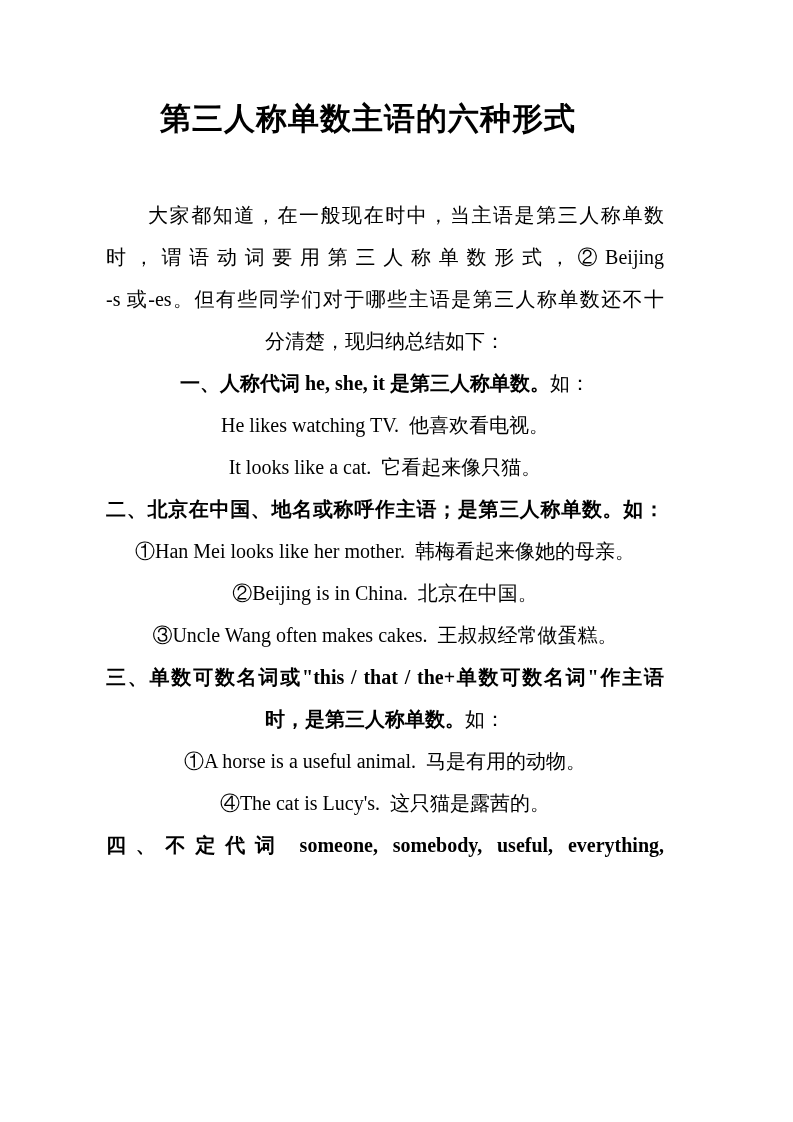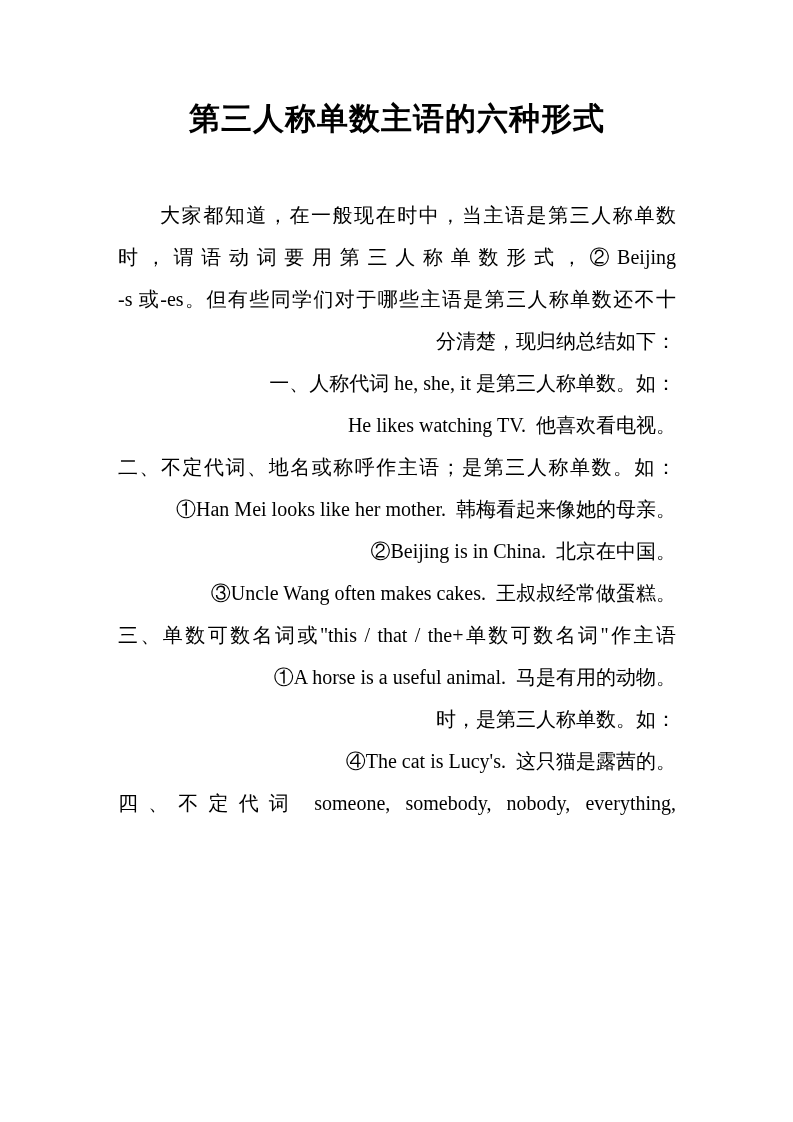--- a/index.html
+++ b/index.html
@@ -7,69 +7,71 @@
     padding: 0;
     background: #ffffff;
   }
   .page {
     position: relative;
     width: 793px;
     height: 1122px;
     margin: 0 auto;
     background: #ffffff;
     box-sizing: border-box;
-    padding: 94px 117px 0 118px;
+    padding: 94px 117px 0 60px;
     color: #000000;
     font-family: "Liberation Serif", "DejaVu Serif", serif;
     overflow: hidden;
   }
   .doc-title {
     font-family: "Liberation Sans", "DejaVu Sans", sans-serif;
     font-weight: bold;
     font-size: 31px;
     line-height: 50px;
     text-align: center;
     letter-spacing: 1px;
     margin: 0 0 50px 0;
   }
   .doc-body {
     width: 558px;
+    margin-left: 46px;
   }
   .line {
     font-size: 20px;
     line-height: 42px;
     height: 42px;
-    text-align: right;
+    text-align: center;
   }
   .line.fill {
     text-align: justify;
     text-align-last: justify;
   }
   .line.indent {
     text-indent: 42px;
   }
   .seg.b {
-    font-weight: normal;
+    font-weight: bold;
   }
 </style>
 </head>
 <body>
 
 <div class="page">
   <h1 class="doc-title">第三人称单数主语的六种形式</h1>
   <main class="doc-body">
       <div class="line fill indent"><span class="seg">大家都知道，在一般现在时中，当主语是第三人称单数</span></div>
       <div class="line fill"><span class="seg">时，谓语动词要用第三人称单数形式，②Beijing</span></div>
       <div class="line fill"><span class="seg">-s 或-es。但有些同学们对于哪些主语是第三人称单数还不十</span></div>
       <div class="line"><span class="seg">分清楚，现归纳总结如下：</span></div>
       <div class="line"><span class="seg b">一、人称代词 he, she, it 是第三人称单数。</span><span class="seg">如：</span></div>
       <div class="line"><span class="seg">He likes watching TV.&nbsp; 他喜欢看电视。</span></div>
-      <div class="line fill"><span class="seg b">二、不定代词、地名或称呼作主语；是第三人称单数。如：</span></div>
+      <div class="line"><span class="seg">It looks like a cat.&nbsp; 它看起来像只猫。</span></div>
+      <div class="line fill"><span class="seg b">二、北京在中国、地名或称呼作主语；是第三人称单数。如：</span></div>
       <div class="line"><span class="seg">①Han Mei looks like her mother.&nbsp; 韩梅看起来像她的母亲。</span></div>
       <div class="line"><span class="seg">②Beijing is in China.&nbsp; 北京在中国。</span></div>
       <div class="line"><span class="seg">③Uncle Wang often makes cakes.&nbsp; 王叔叔经常做蛋糕。</span></div>
       <div class="line fill"><span class="seg b">三、单数可数名词或"this / that / the+单数可数名词"作主语</span></div>
+      <div class="line"><span class="seg b">时，是第三人称单数。</span><span class="seg">如：</span></div>
       <div class="line"><span class="seg">①A horse is a useful animal.&nbsp; 马是有用的动物。</span></div>
-      <div class="line"><span class="seg b">时，是第三人称单数。</span><span class="seg">如：</span></div>
       <div class="line"><span class="seg">④The cat is Lucy's.&nbsp; 这只猫是露茜的。</span></div>
-      <div class="line fill"><span class="seg b">四、不定代词 someone, somebody, nobody, everything,</span></div>
+      <div class="line fill"><span class="seg b">四、不定代词 someone, somebody, useful, everything,</span></div>
     </main>
 </div>
 
 </body></html>

